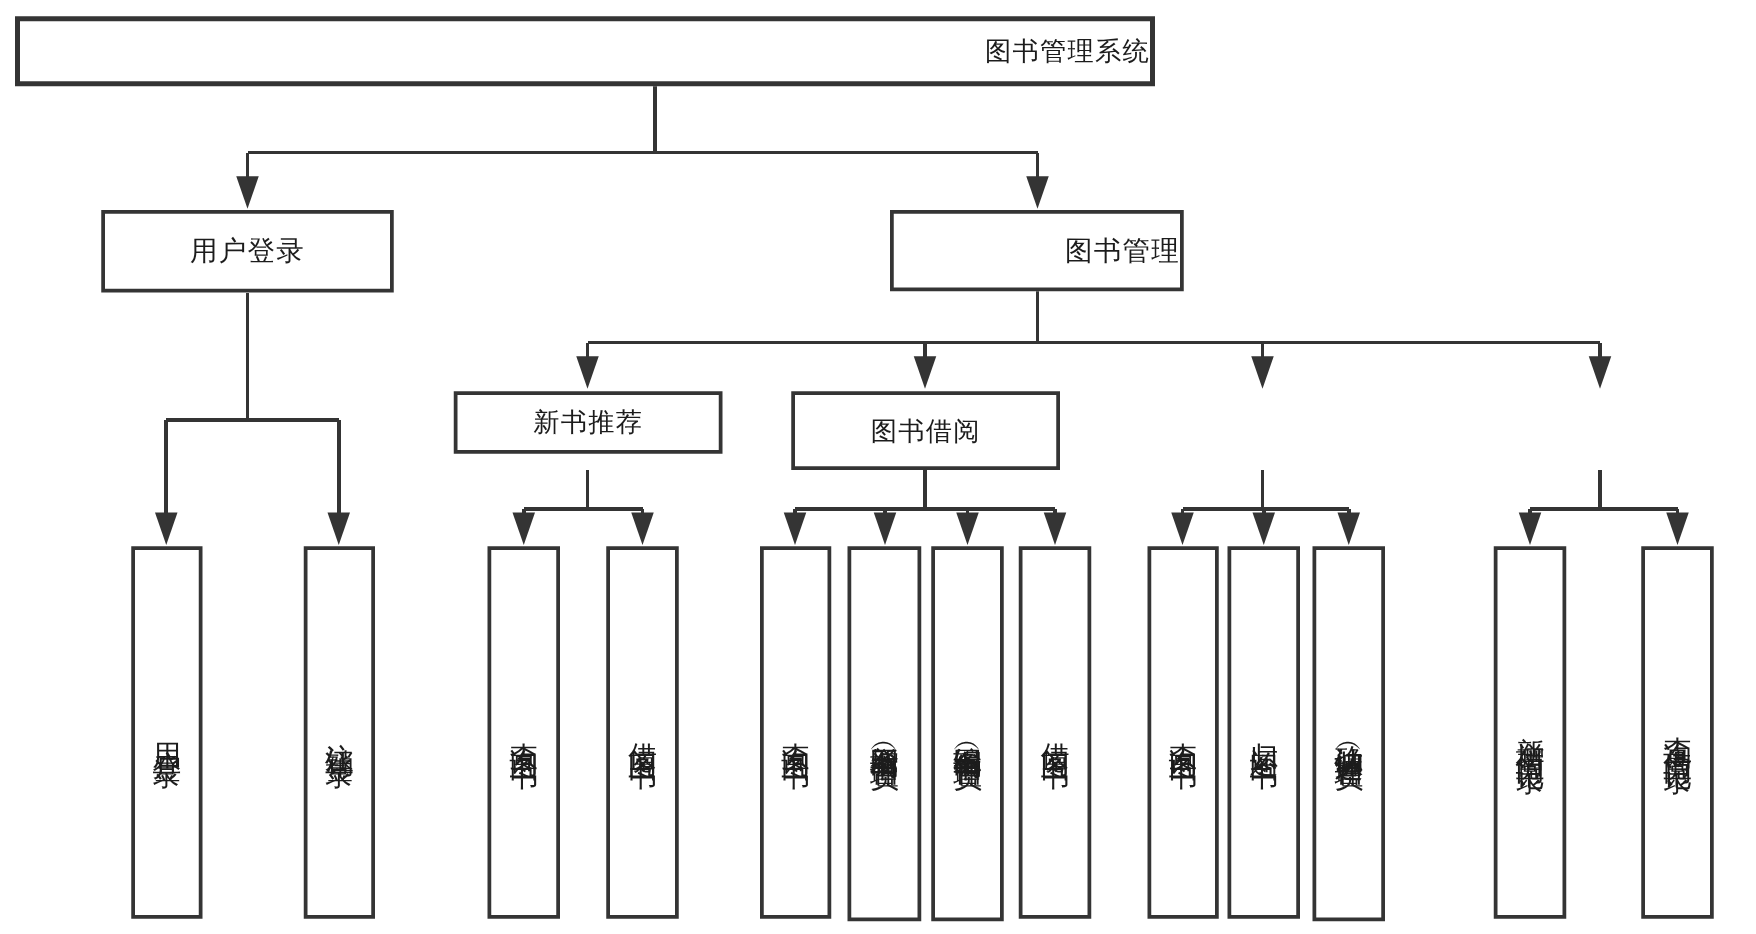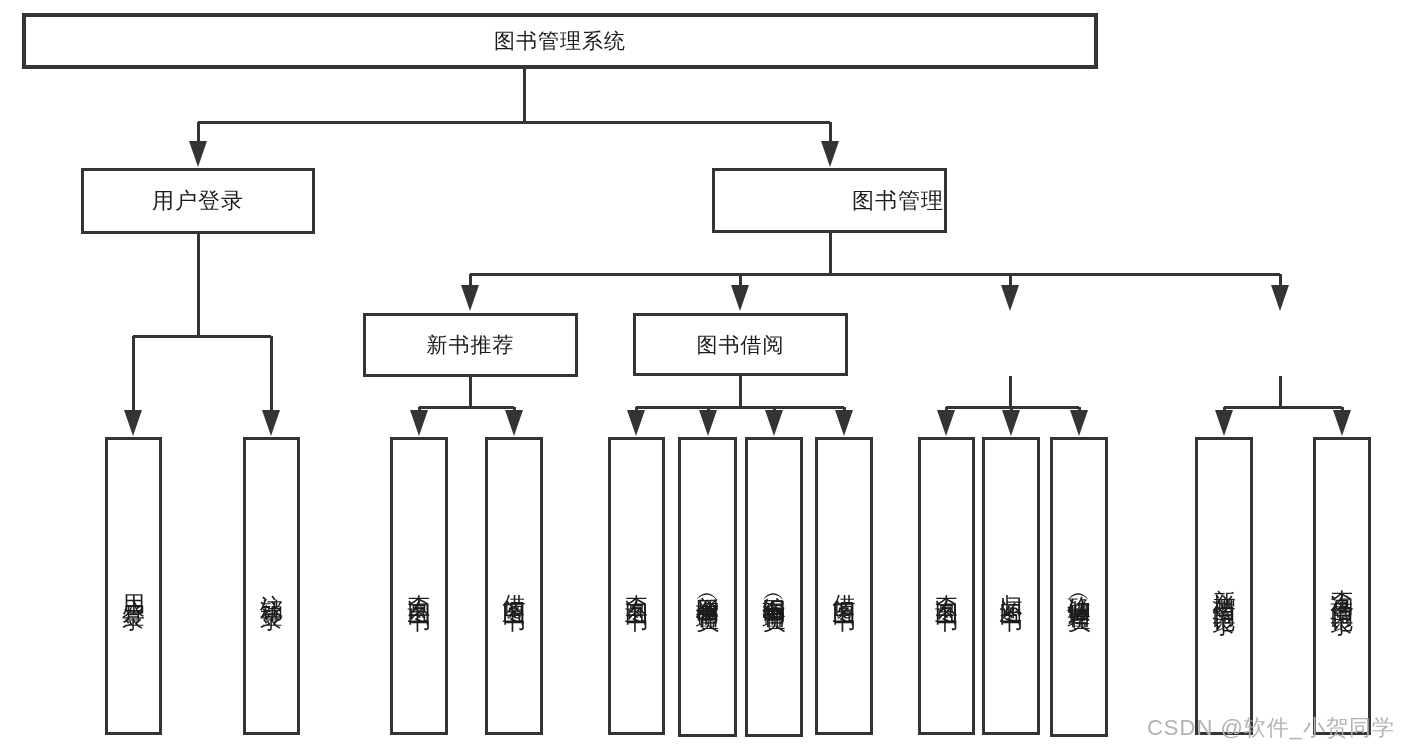--- a/index.html
+++ b/index.html
@@ -63,32 +63,32 @@
     <path d="M1010 376 V407 M946 407 H1079 M946 407 V420 M1011 407 V420 M1079 407 V420"></path>
     <polygon points="937,410 955,410 946,436"></polygon>
     <polygon points="1002,410 1020,410 1011,436"></polygon>
     <polygon points="1070,410 1088,410 1079,436"></polygon>
 
     <path d="M1280 376 V407 M1224 407 H1342 M1224 407 V420 M1342 407 V420"></path>
     <polygon points="1215,410 1233,410 1224,436"></polygon>
     <polygon points="1333,410 1351,410 1342,436"></polygon>
   </svg>
 
-  <div class="box root" style="left:22px;top:13px;width:1076px;height:56px;">
+  <div class="box root" style="left:12px;top:13px;width:912px;height:56px;justify-content:flex-end;">
     <span>图书管理系统</span>
   </div>
 
   <div class="box l2" style="left:81px;top:168px;width:234px;height:66px;">
     <span>用户登录</span>
   </div>
   <div class="box l2" style="left:712px;top:168px;width:235px;height:65px;justify-content:flex-end;">
     <span>图书管理</span>
   </div>
 
-  <div class="box l3" style="left:363px;top:313px;width:215px;height:64px;justify-content:center;">
+  <div class="box l3" style="left:363px;top:313px;width:215px;height:50px;justify-content:center;">
     <span>新书推荐</span>
   </div>
   <div class="box l3" style="left:633px;top:313px;width:215px;height:63px;text-align:right;">
     <span>图书借阅</span>
   </div>
 
   <div class="box leaf" style="left:105px;top:437px;width:57px;height:298px;">
     <span>用户登录</span>
   </div>
   <div class="box leaf" style="left:243px;top:437px;width:57px;height:298px;">
@@ -125,14 +125,13 @@
     <span>确认归还（管理员）</span>
   </div>
 
   <div class="box leaf" style="left:1195px;top:437px;width:58px;height:298px;">
     <span>新增借阅记录</span>
   </div>
   <div class="box leaf" style="left:1313px;top:437px;width:58px;height:298px;">
     <span>查询借阅记录</span>
   </div>
 
-  <div class="watermark">CSDN @软件_小贺同学</div>
 </div>
 
 </body></html>

